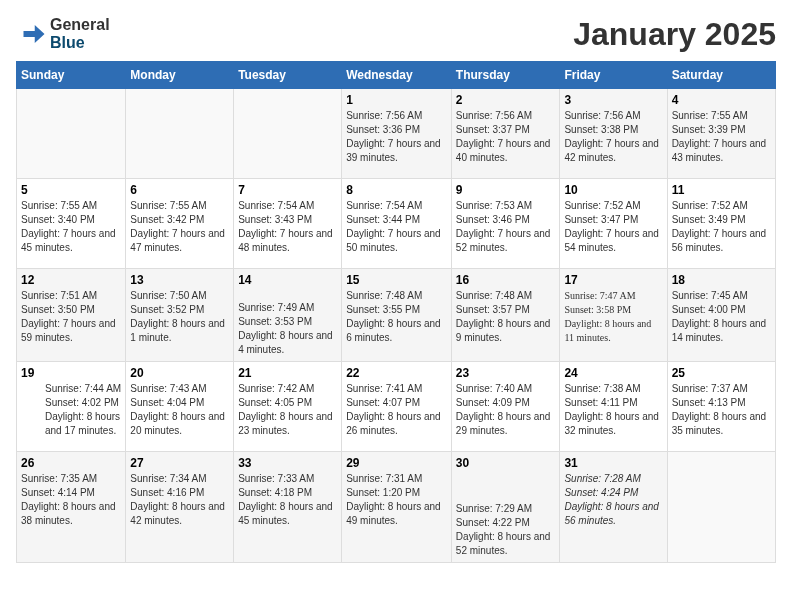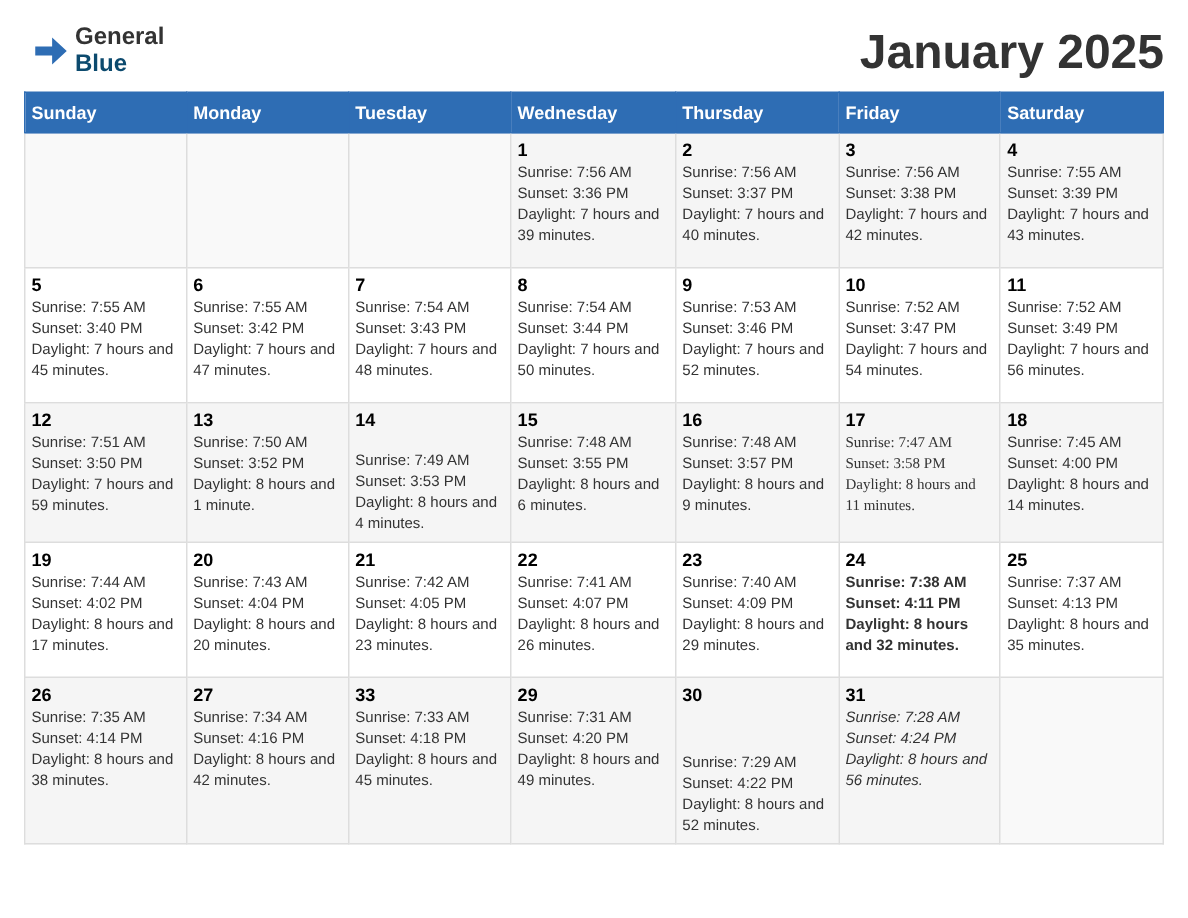--- a/index.html
+++ b/index.html
@@ -226,21 +226,21 @@
         <td>
           <span class="day-num">18</span>
           <div class="cell-content" style="white-space: pre-line;">Sunrise: 7:45 AM
 Sunset: 4:00 PM
 Daylight: 8 hours and 14 minutes.</div>
         </td>
       </tr>
       <tr>
         <td>
           <span class="day-num">19</span>
-          <div class="cell-content" style="white-space: pre-line;">Sunrise: 7:44 AM
+          <div class="cell-content" style="white-space: pre-line; margin-left: 24px;">Sunrise: 7:44 AM
 Sunset: 4:02 PM
 Daylight: 8 hours and 17 minutes.</div>
         </td>
         <td>
           <span class="day-num">20</span>
           <div class="cell-content" style="white-space: pre-line;">Sunrise: 7:43 AM
 Sunset: 4:04 PM
 Daylight: 8 hours and 20 minutes.</div>
         </td>
         <td>
@@ -256,21 +256,21 @@
 Daylight: 8 hours and 26 minutes.</div>
         </td>
         <td>
           <span class="day-num">23</span>
           <div class="cell-content" style="white-space: pre-line;">Sunrise: 7:40 AM
 Sunset: 4:09 PM
 Daylight: 8 hours and 29 minutes.</div>
         </td>
         <td>
           <span class="day-num">24</span>
-          <div class="cell-content" style="white-space: pre-line; font-weight: bold;">Sunrise: 7:38 AM
+          <div class="cell-content" style="white-space: pre-line;">Sunrise: 7:38 AM
 Sunset: 4:11 PM
 Daylight: 8 hours and 32 minutes.</div>
         </td>
         <td>
           <span class="day-num">25</span>
           <div class="cell-content" style="white-space: pre-line;">Sunrise: 7:37 AM
 Sunset: 4:13 PM
 Daylight: 8 hours and 35 minutes.</div>
         </td>
       </tr>
@@ -289,21 +289,21 @@
         </td>
         <td>
           <span class="day-num">33</span>
           <div class="cell-content" style="white-space: pre-line;">Sunrise: 7:33 AM
 Sunset: 4:18 PM
 Daylight: 8 hours and 45 minutes.</div>
         </td>
         <td>
           <span class="day-num">29</span>
           <div class="cell-content" style="white-space: pre-line;">Sunrise: 7:31 AM
-Sunset: 4:20 PM
+Sunset: 1:20 PM
 Daylight: 8 hours and 49 minutes.</div>
         </td>
         <td>
           <span class="day-num">30</span>
           <div class="cell-content" style="white-space: pre-line; margin-top: 32px;">Sunrise: 7:29 AM
 Sunset: 4:22 PM
 Daylight: 8 hours and 52 minutes.</div>
         </td>
         <td>
           <span class="day-num">31</span>

